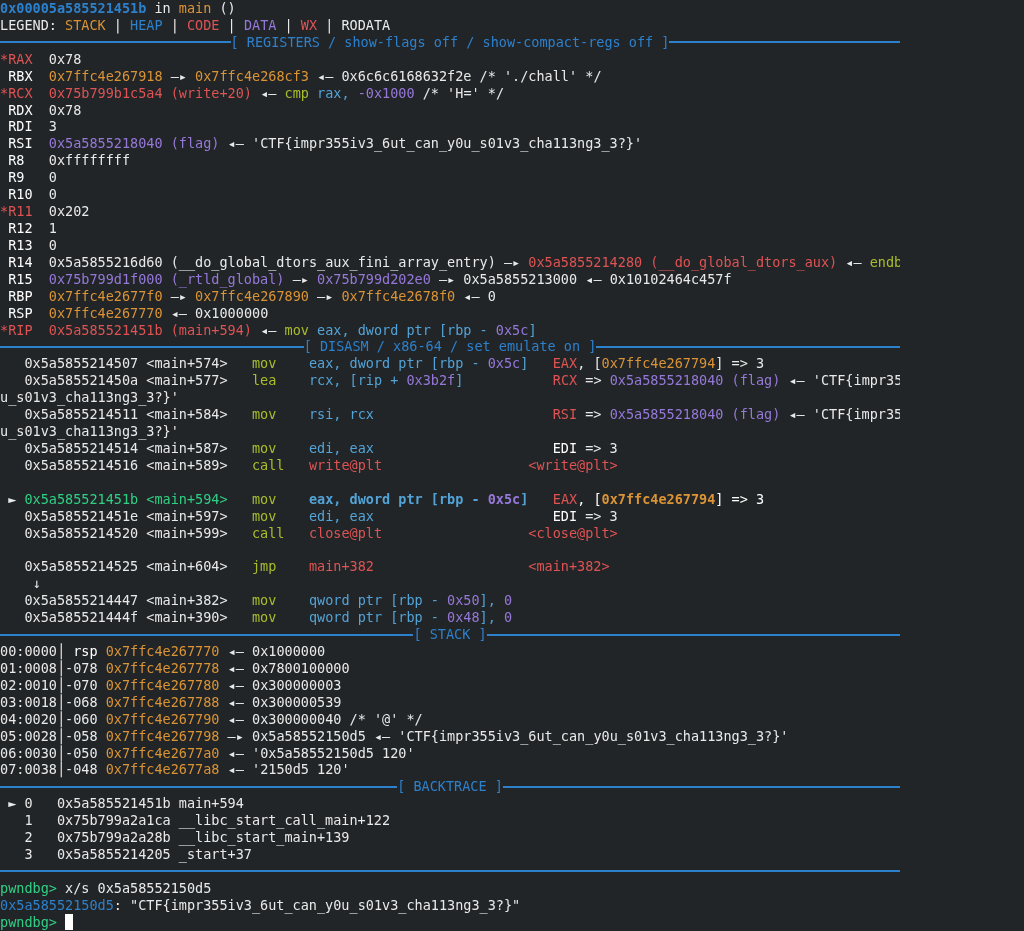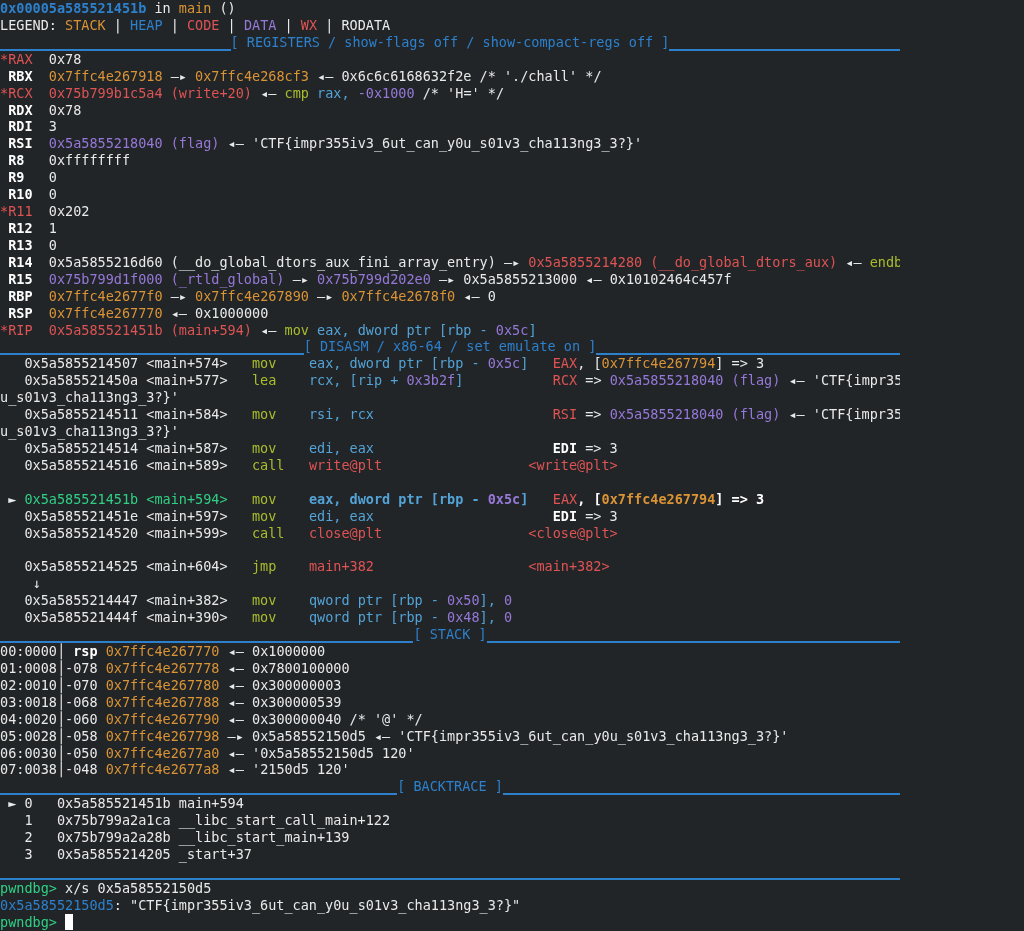--- a/index.html
+++ b/index.html
@@ -9,25 +9,25 @@
   }
   #terminal{
     width:900px;height:931px;
     font-family:"DejaVu Sans Mono",monospace;
     font-size:13.5px;
     line-height:16.927px;
     color:var(--fg,#e9e9e9);
     white-space:pre;
   }
   .ln{height:16.927px;overflow:hidden}
-  .ln.sep,.ln.hr{display:flex;align-items:flex-end}
+  .ln.sep,.ln.hr{display:flex;align-items:center}
   .bar{flex:1 1 auto;border-top:2px solid var(--blue,#2d80cc);height:0}
   .sep-label{color:var(--blue,#2d80cc);flex:0 0 auto}
   .s-w{color:var(--fg)}
-  .s-W{color:var(--white);font-weight:700}
+  .s-W{color:var(--white);font-weight:400}
   .s-b{color:var(--blue)}
   .s-B{color:var(--blue);font-weight:700}
   .s-o{color:var(--orange)}
   .s-O{color:var(--orange);font-weight:700}
   .s-r{color:var(--red)}
   .s-R{color:var(--red);font-weight:400}
   .s-p{color:var(--purple)}
   .s-P{color:var(--purple);font-weight:700}
   .s-g{color:var(--green)}
   .s-G{color:var(--green);font-weight:400}

